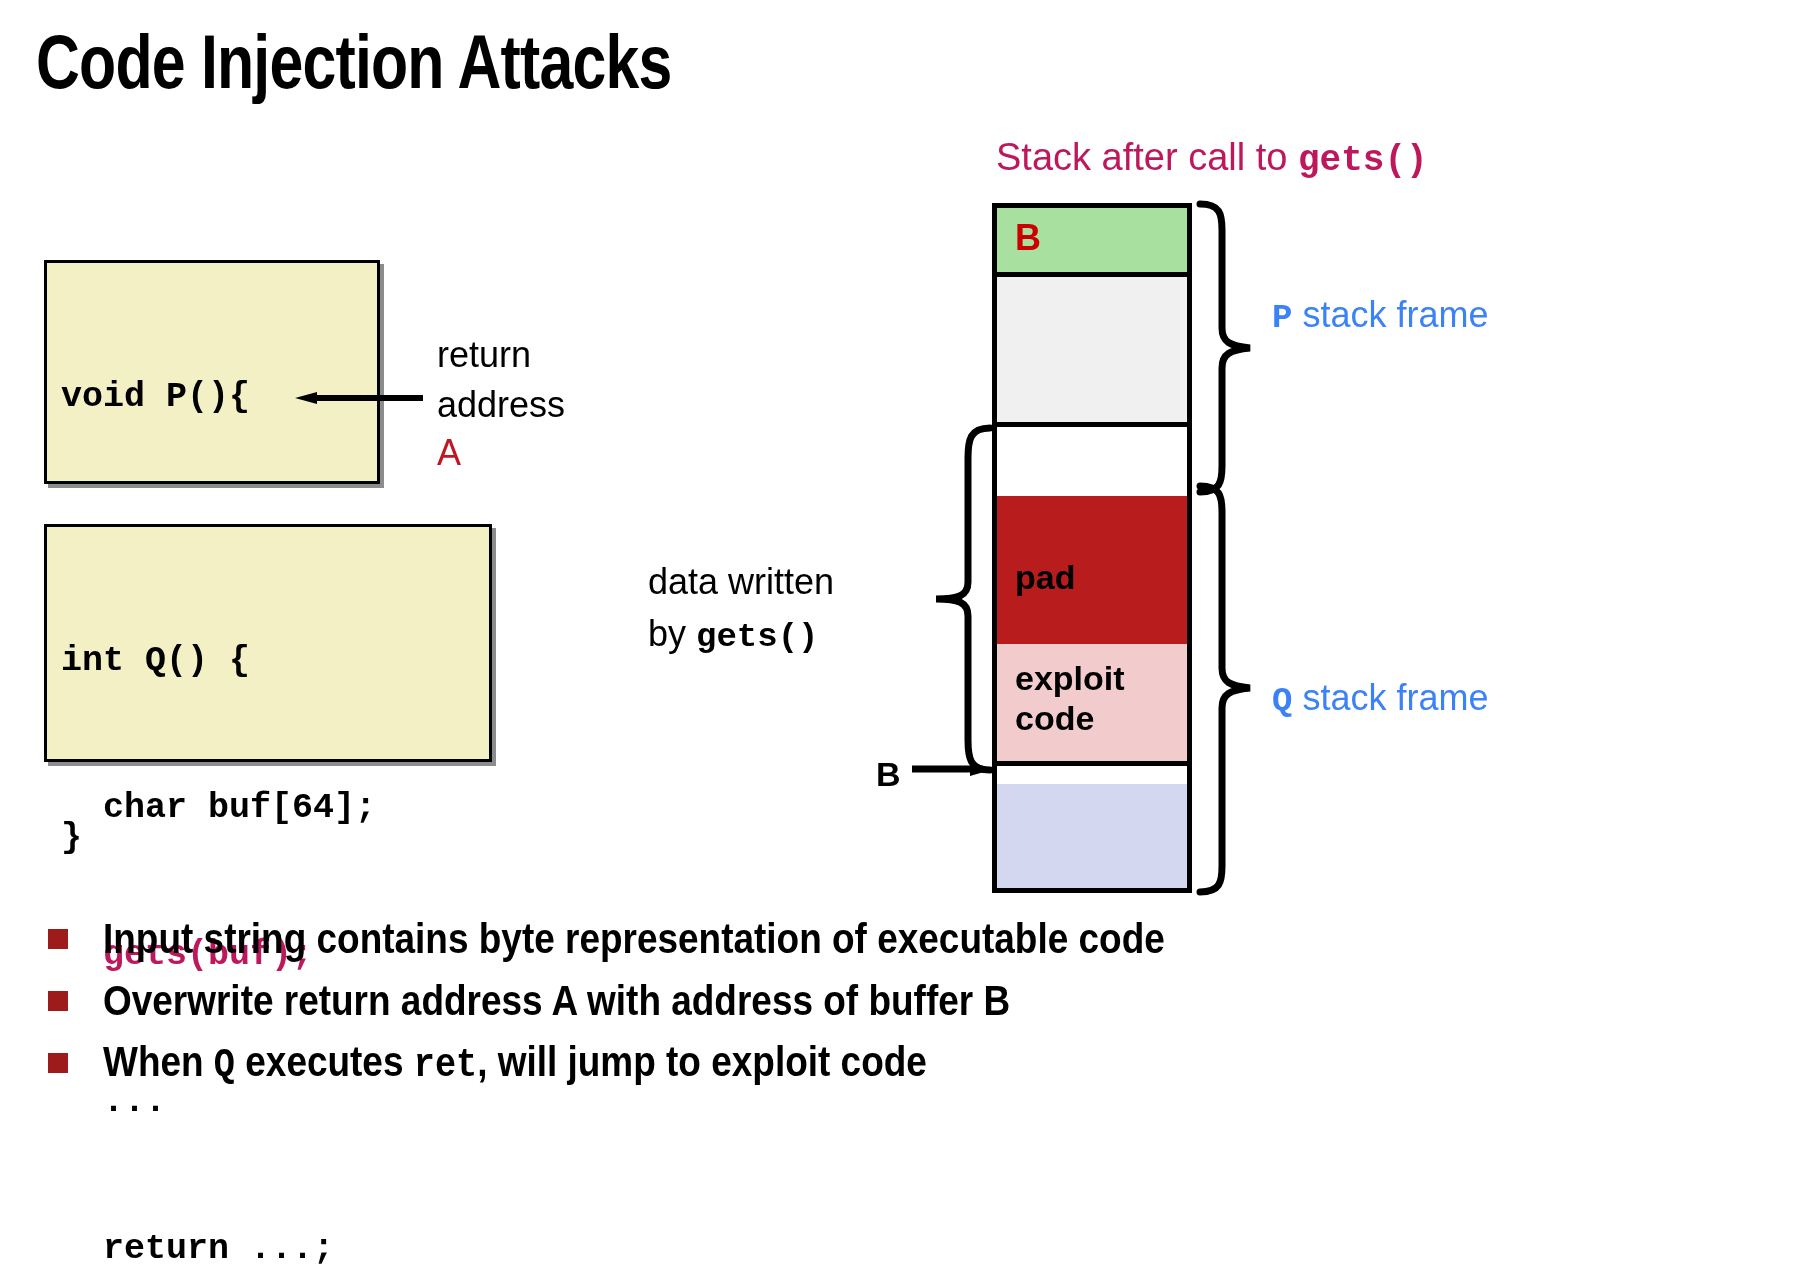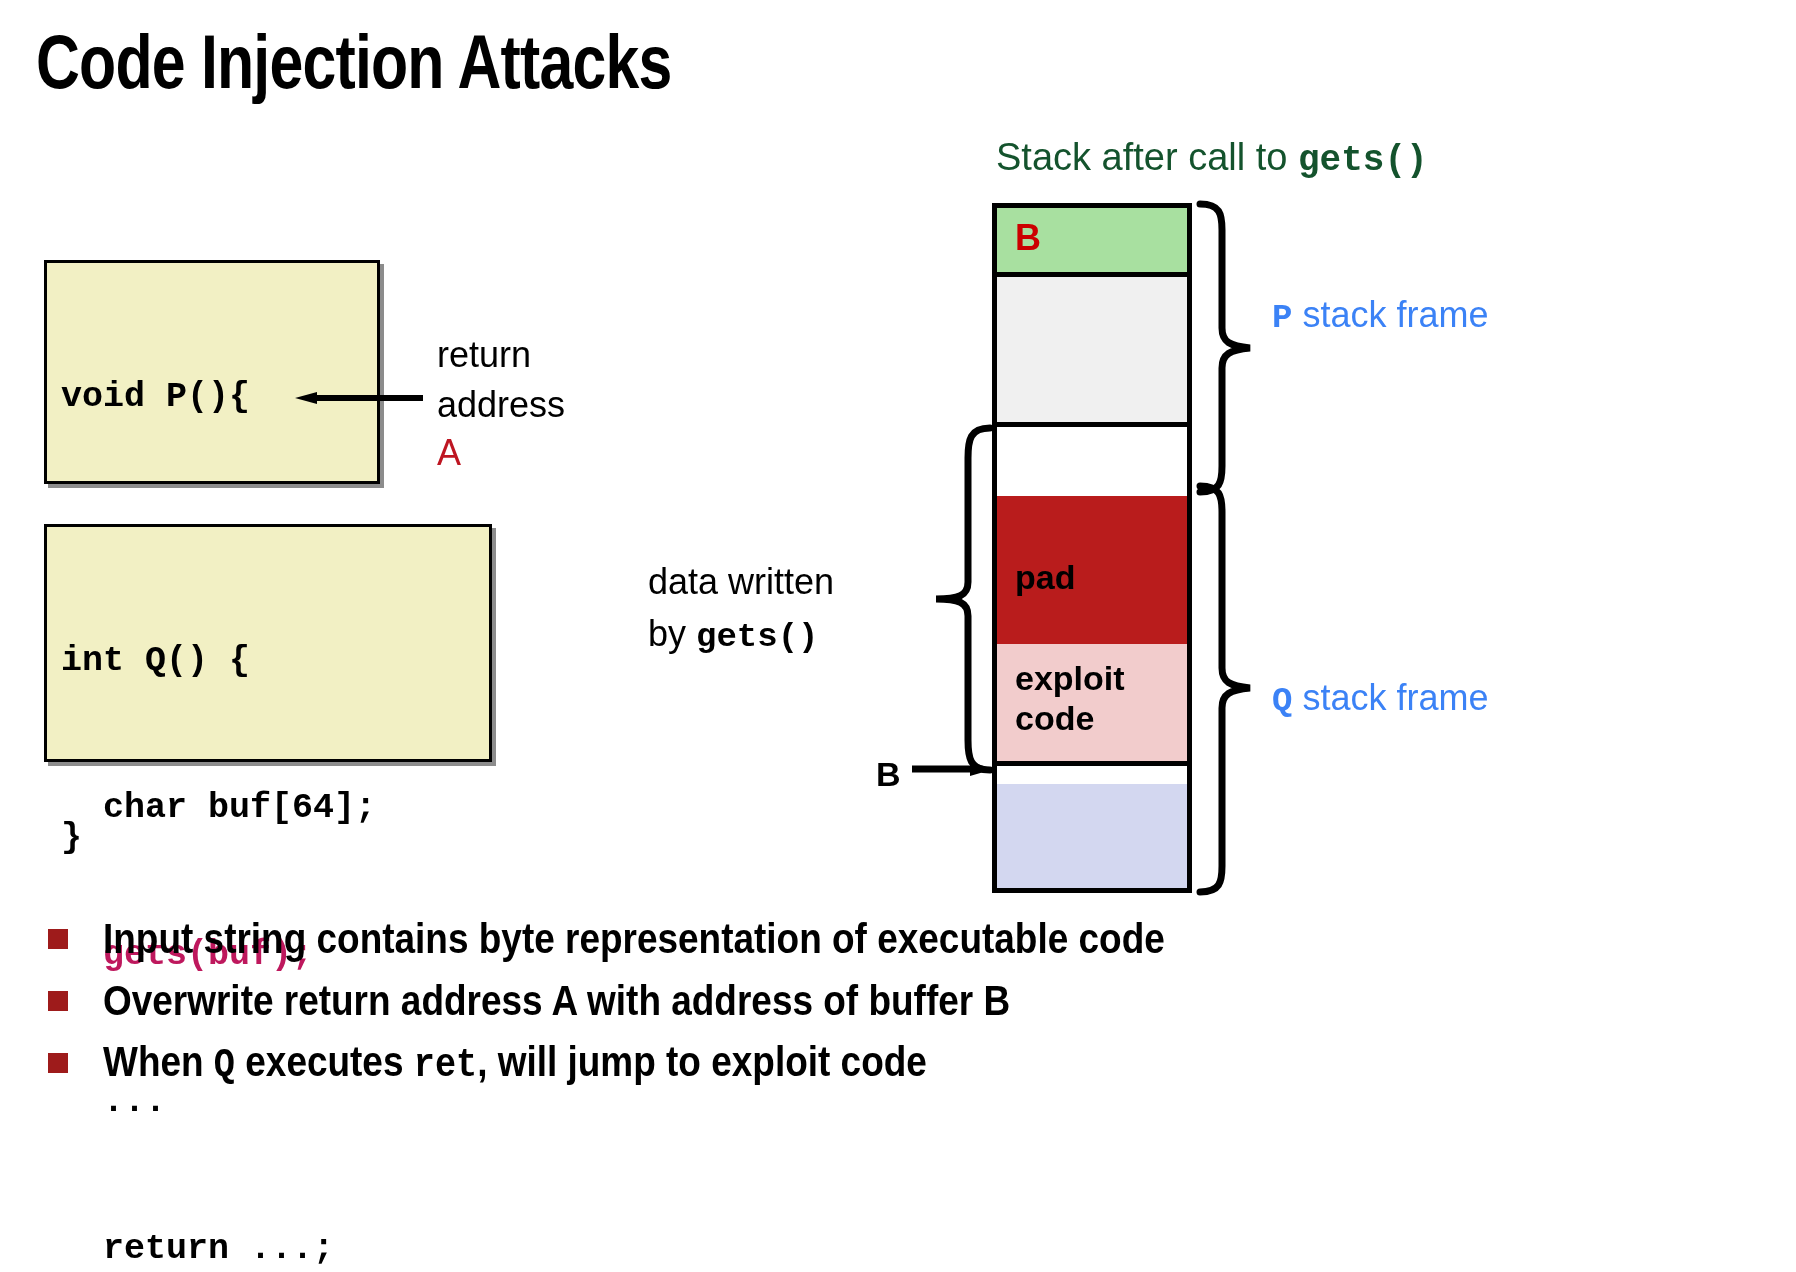--- a/index.html
+++ b/index.html
@@ -81,21 +81,21 @@
     font-family:"Liberation Mono","DejaVu Sans Mono",monospace;
     font-weight:bold;
     font-size:34px;
   }
 
   
   #stack-heading{
     position:absolute;
     left:996px; top:136px;
     font-size:38px;
-    color:#14532d;
+    color:#be185d;
     white-space:nowrap;
   }
   #stack-heading .mono{
     font-family:"Liberation Mono","DejaVu Sans Mono",monospace;
     font-weight:bold;
     font-size:36px;
   }
 
   #stack-column{
     position:absolute;

